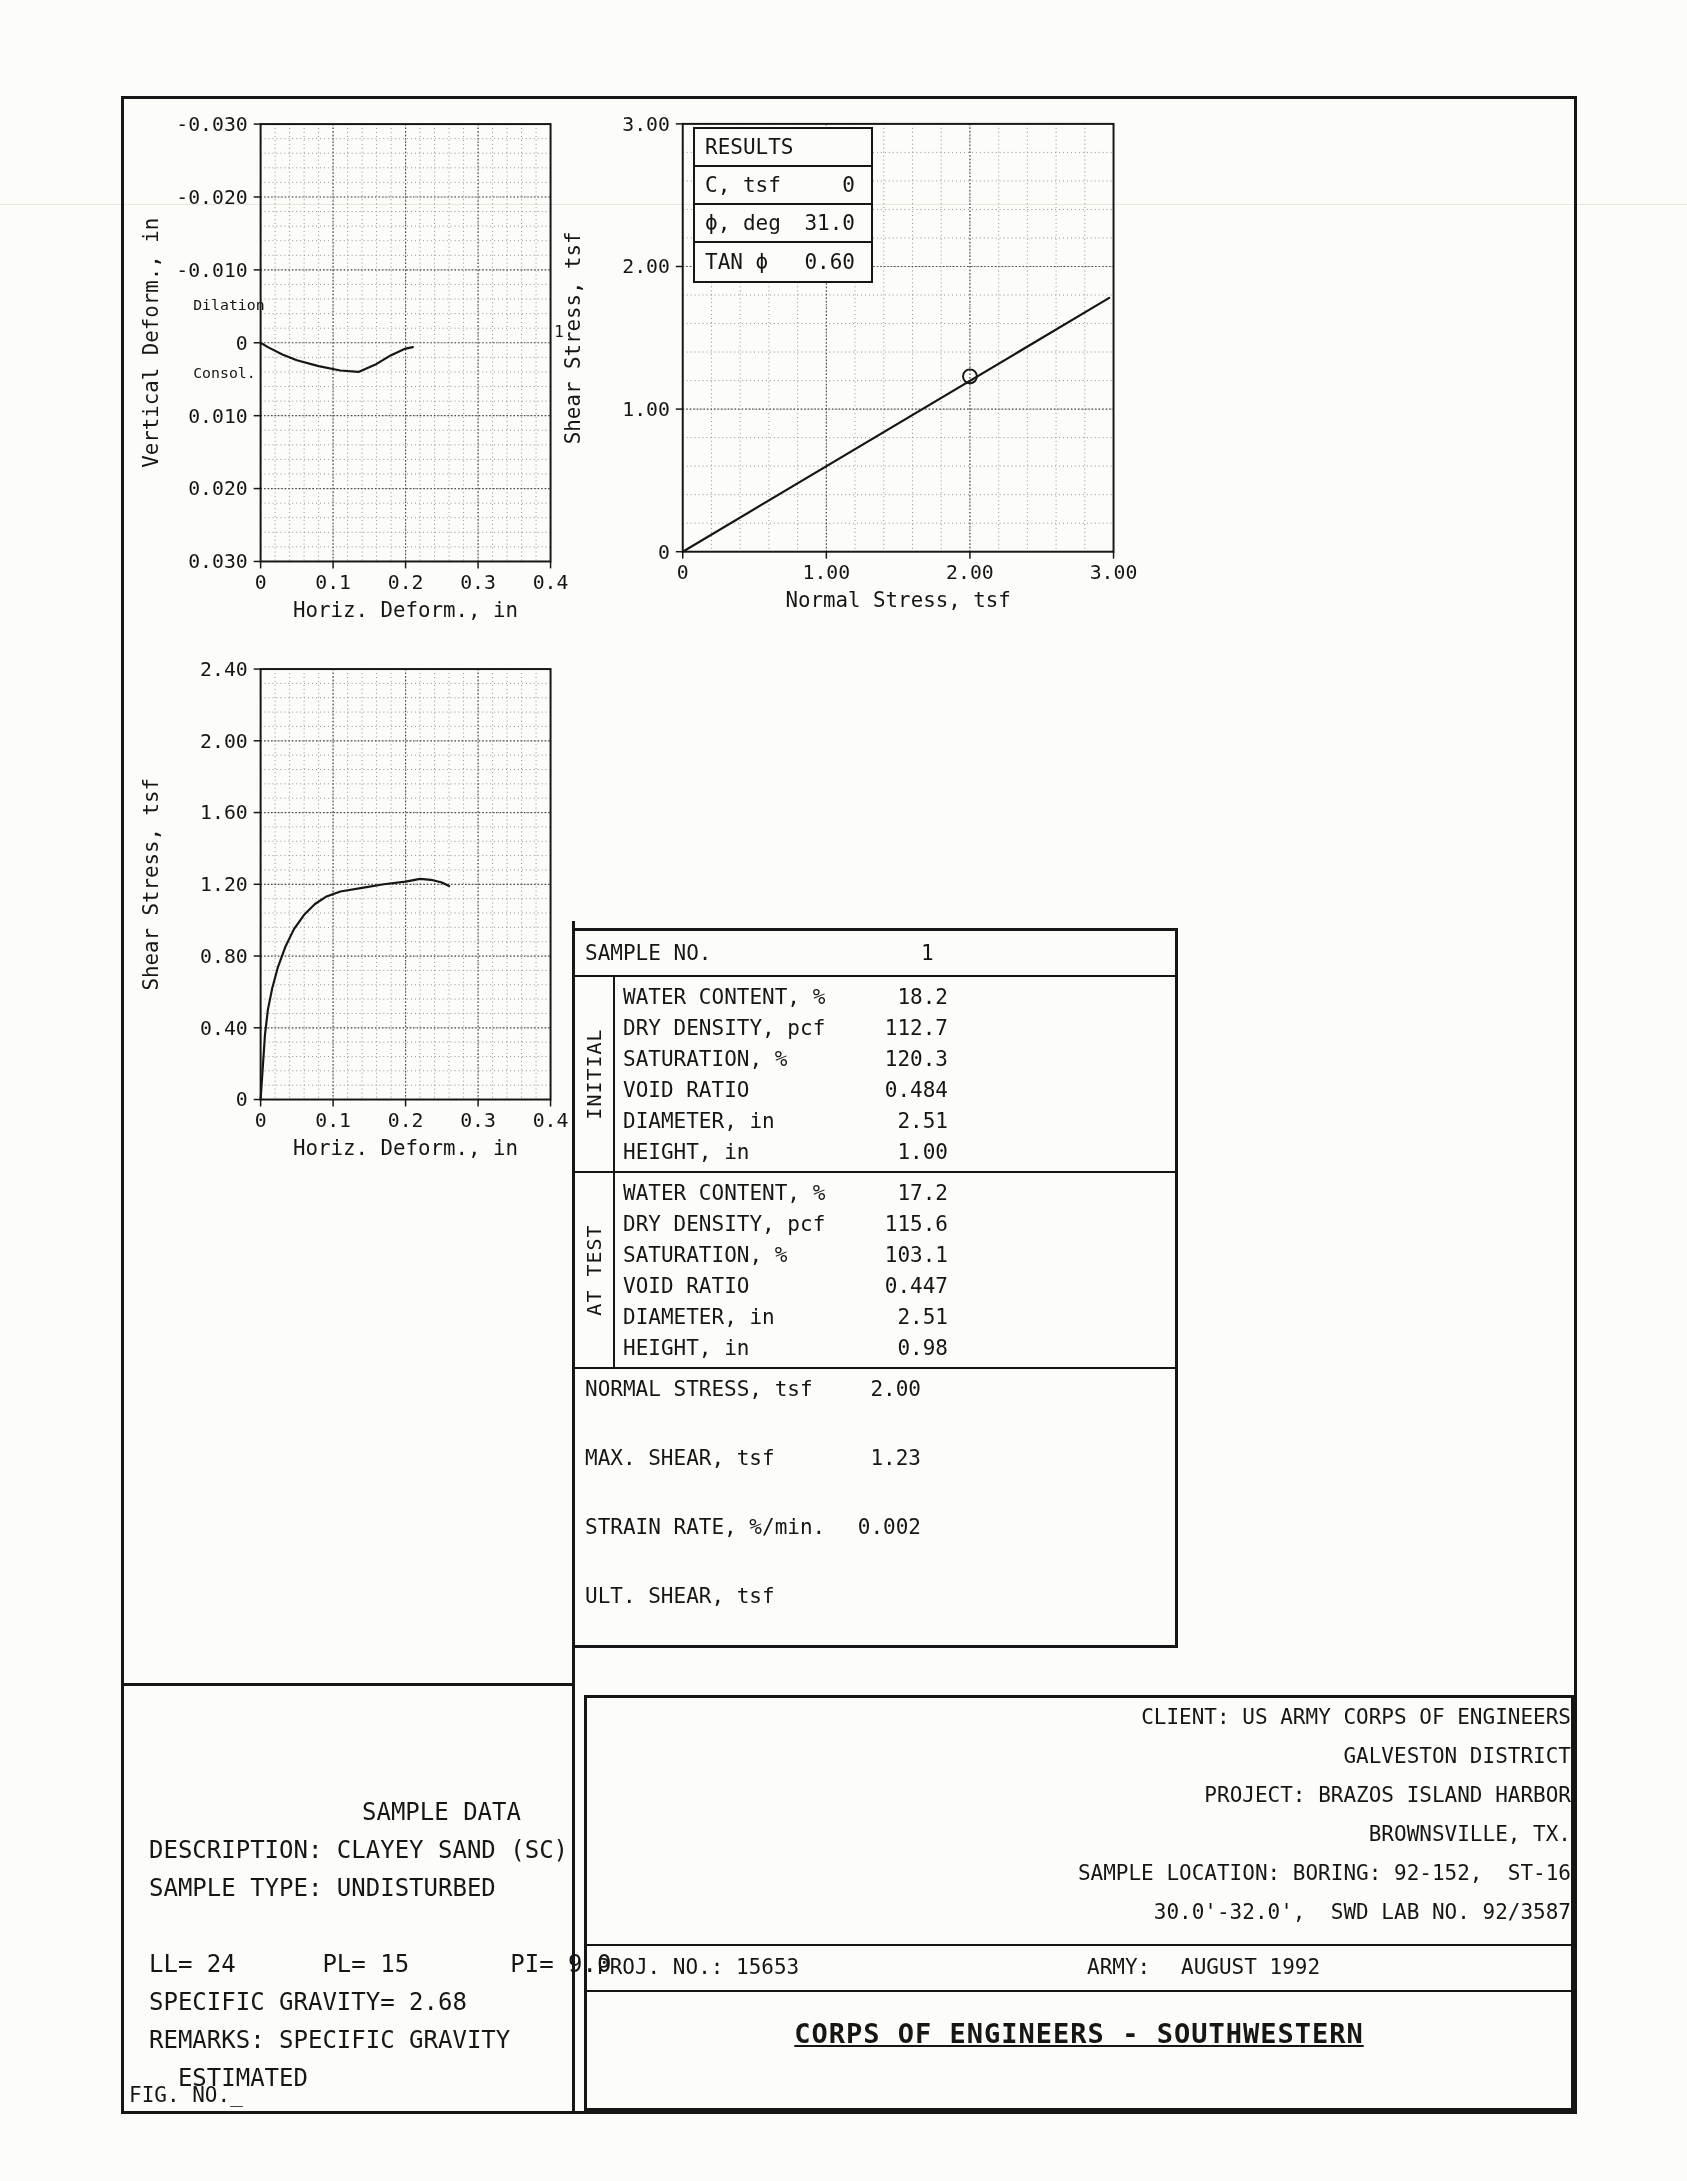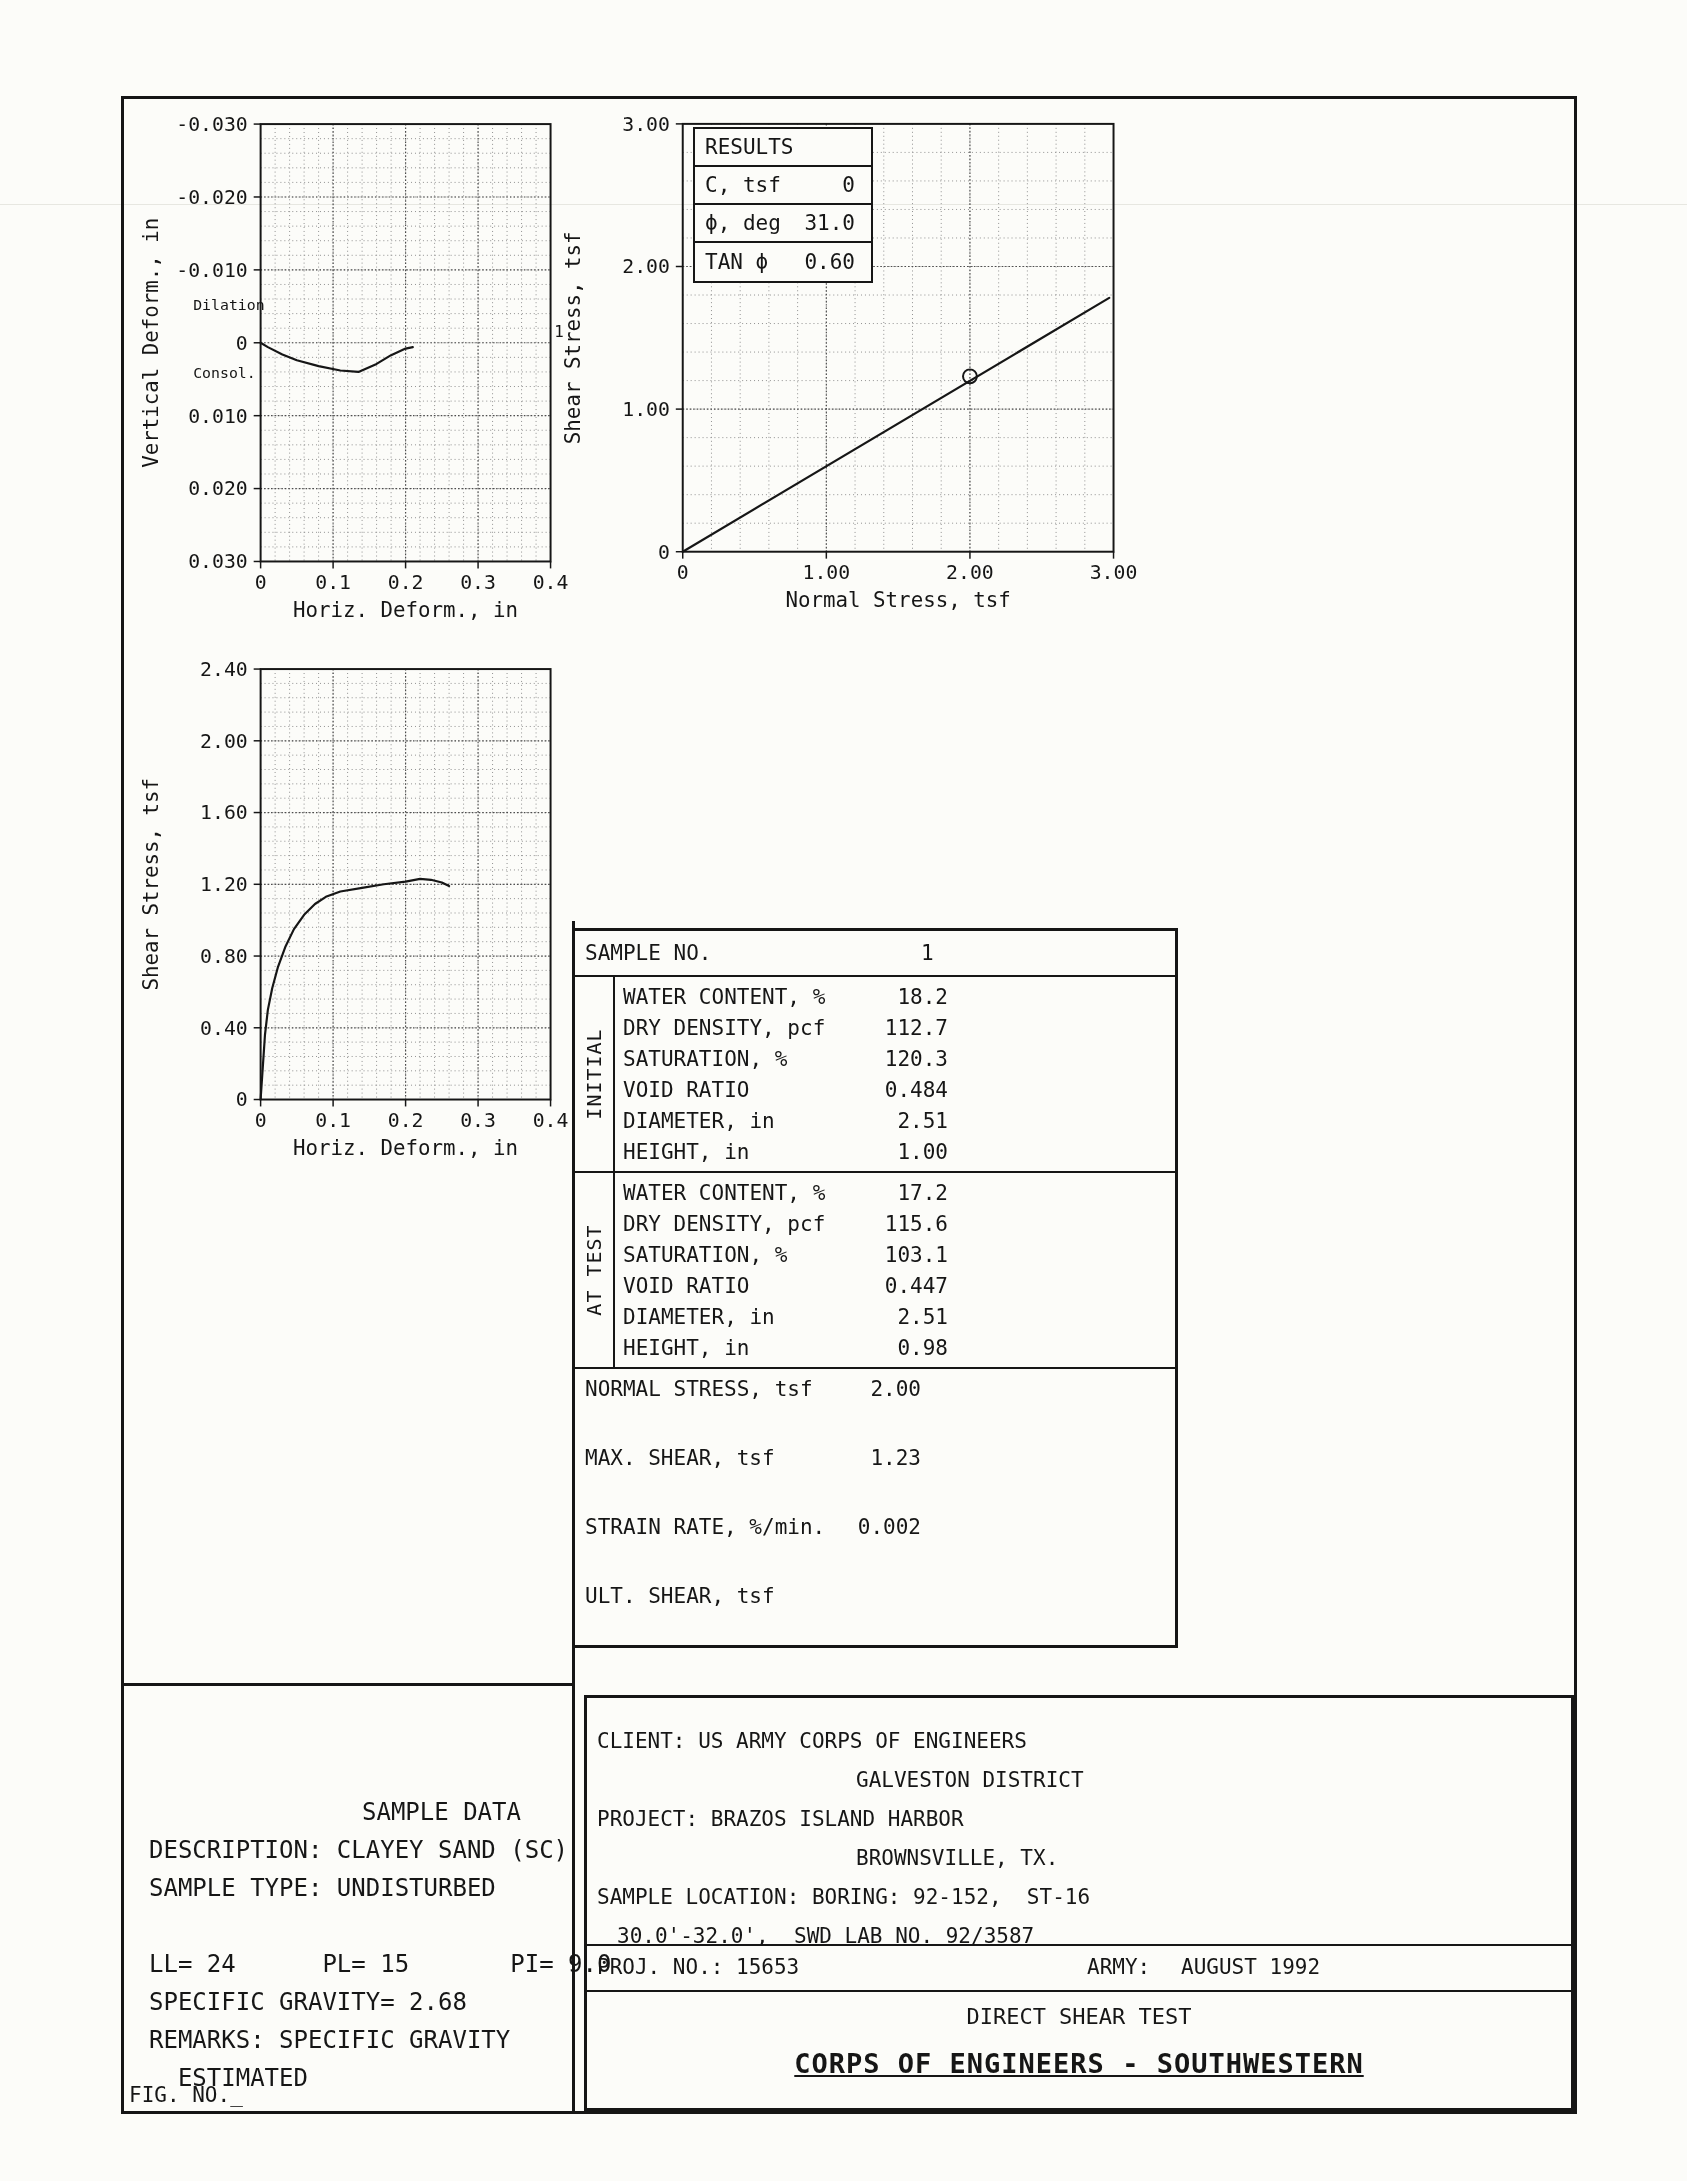--- a/index.html
+++ b/index.html
@@ -38,21 +38,21 @@
   .hline-left{left:121px;top:1683px;width:451px;height:3px;background:#161616;}
   .vline-mid{left:572px;top:921px;width:3px;height:1193px;background:#161616;}
   .sd{left:129px;top:1793px;width:444px;font-size:24px;line-height:38px;}
   .sd-title{padding-left:233px;}
   .sd-line{padding-left:20px;white-space:pre;}
   .sd-gap{height:38px;}
   .fig{left:129px;top:2083px;font-size:21px;}
 
   
   .tblock{left:584px;top:1695px;width:990px;height:416px;border:3px solid #161616;box-sizing:border-box;font-size:21px;}
-  .tb-sec1{height:248px;border-bottom:2px solid #161616;box-sizing:border-box;padding-top:24px;line-height:39px;}
+  .tb-sec1{height:248px;border-bottom:2px solid #161616;box-sizing:border-box;padding-top:0;line-height:39px;text-align:right;}
   .tb-line{white-space:pre;padding-left:10px;}
   .tb-ind{padding-left:269px;}
   .tb-ind2{padding-left:30px;}
   .tb-proj{height:46px;border-bottom:2px solid #161616;box-sizing:border-box;position:relative;}
   .tb-proj span{position:absolute;top:9px;}
   .tb-projlabel{left:10px;}
   .tb-projval{left:149px;}
   .tb-datelabel{left:500px;}
   .tb-dateval{left:594px;}
   .tb-titles{text-align:center;padding-top:10px;}
@@ -432,19 +432,18 @@
       <div class="tb-line">SAMPLE LOCATION: BORING: 92-152,  ST-16</div>
       <div class="tb-line tb-ind2">30.0'-32.0',  SWD LAB NO. 92/3587</div>
     </div>
     <div class="tb-proj">
       <span class="tb-projlabel">PROJ. NO.:</span>
       <span class="tb-projval">15653</span>
       <span class="tb-datelabel">ARMY:</span>
       <span class="tb-dateval">AUGUST 1992</span>
     </div>
     <div class="tb-titles">
-      <div class="tb-test">DIRECT SHEAR TEST</div>
       <div class="tb-org">CORPS OF ENGINEERS - SOUTHWESTERN</div>
     </div>
   </div>
 
 </div>
 
 
 </body></html>

